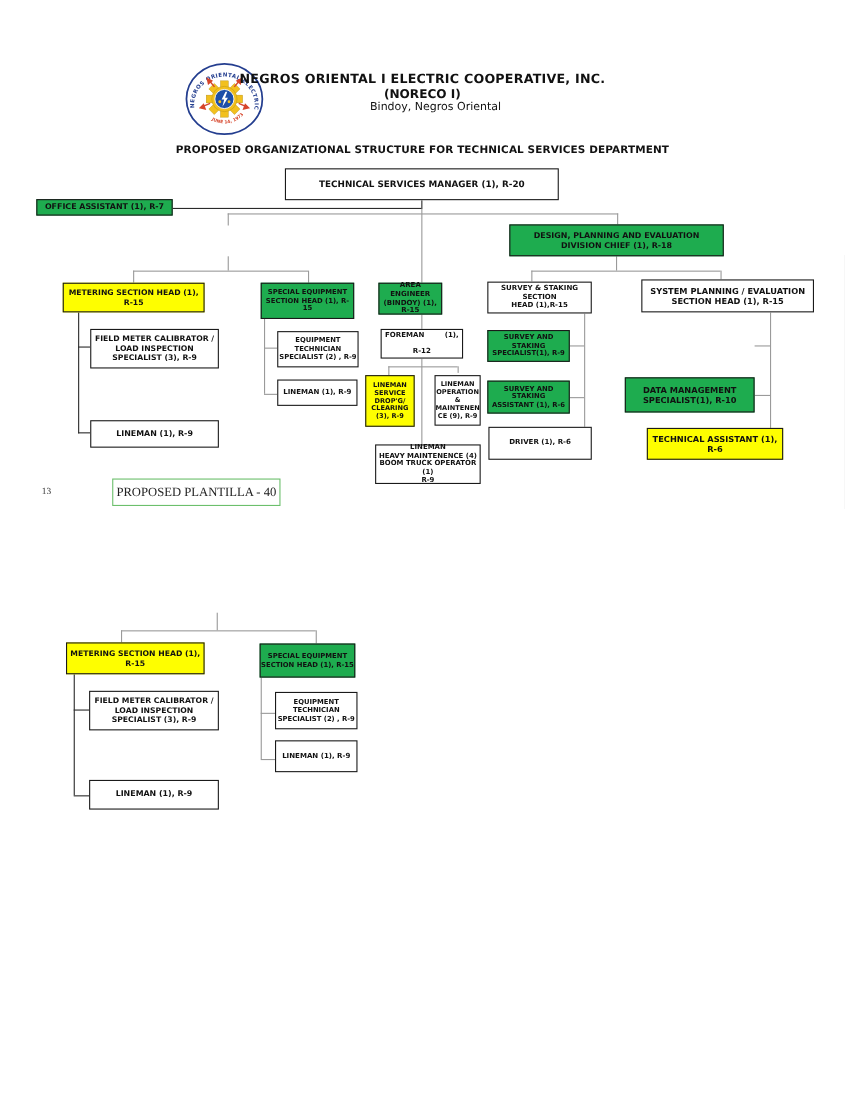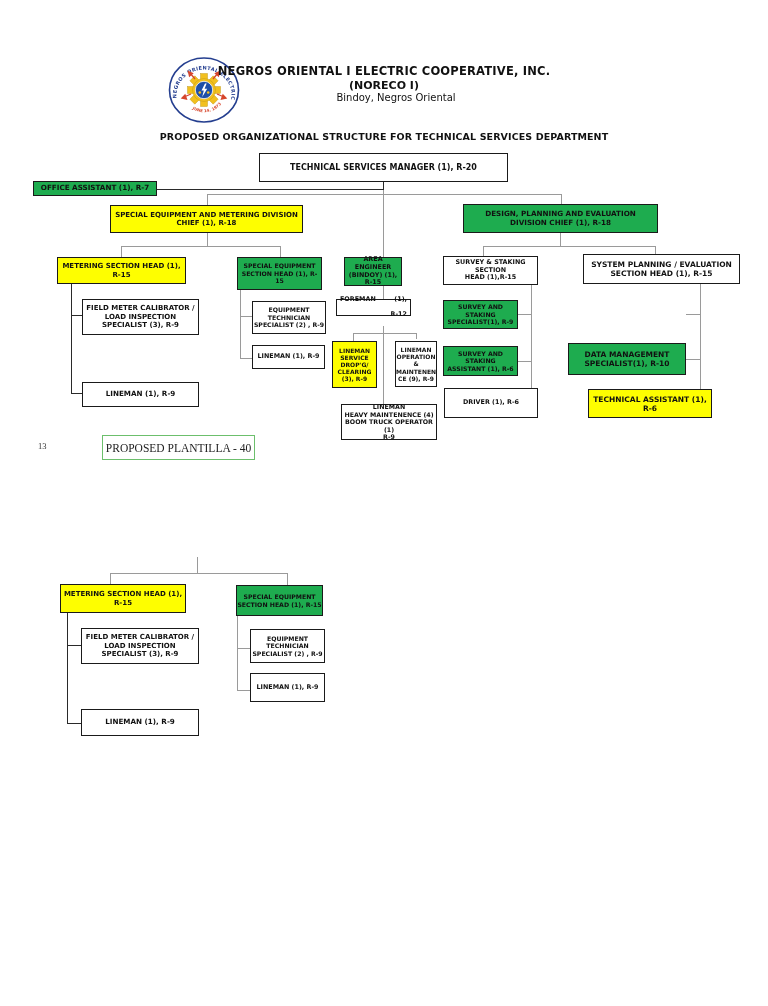--- a/index.html
+++ b/index.html
@@ -21,21 +21,21 @@
   .box{
     position:absolute; box-sizing:border-box; background:var(--box-white);
     border:1.4px solid var(--box-border);
     display:flex; align-items:center; justify-content:center;
     text-align:center; font-weight:bold; line-height:1.2; white-space:pre-line;
   }
   .box.yellow{background:var(--box-yellow);}
   .box.green{background:var(--box-green);}
   .foreman-inner{width:100%; padding:0 3px;}
   .foreman-row{display:flex; justify-content:space-between;}
-  .foreman-rank{text-align:right;}
+  .foreman-rank{text-align:center;}
   .hl,.vl{position:absolute; background:var(--connector-gray);}
   .hl{height:1px;} .vl{width:1px;}
   .hl.dark,.vl.dark{background:var(--connector-dark);}
   .plantilla{
     position:absolute; left:102px; top:435px; width:153px; height:25px; box-sizing:border-box;
     border:1.5px solid var(--plantilla-border); display:flex; align-items:center; justify-content:center;
     font-family:"Liberation Serif", serif; font-size:11.5px; color:#222;
   }
   .page-num{position:absolute; left:38px; top:441px; font-family:"Liberation Serif", serif; font-size:8.5px; color:#333;}
 </style>
@@ -119,41 +119,39 @@
   <div class="hl" style="left:518px;top:314px;width:13px"></div>
   <div class="hl" style="left:518px;top:361px;width:13px"></div>
   <div class="hl" style="left:517px;top:403px;width:14px"></div>
   <div class="vl" style="left:700px;top:284px;height:120px"></div>
   <div class="hl" style="left:686px;top:314px;width:14px"></div>
   <div class="hl" style="left:686px;top:359px;width:14px"></div>
   <div class="hl" style="left:686px;top:404px;width:14px"></div>
 
   <div class="box" style="left:259px;top:153px;width:249px;height:29px;font-size:8px">TECHNICAL SERVICES MANAGER (1), R-20</div>
   <div class="box green" style="left:33px;top:181px;width:124px;height:15px;font-size:7.2px">OFFICE ASSISTANT (1), R-7</div>
-  <div class="box yellow" style="left:110px;top:205px;width:193px;height:28px;font-size:7px">SPECIAL EQUIPMENT AND METERING DIVISION
-CHIEF (1), R-18</div>
   <div class="box green" style="left:463px;top:204px;width:195px;height:29px;font-size:7.2px">DESIGN, PLANNING AND EVALUATION
 DIVISION CHIEF (1), R-18</div>
   <div class="box yellow" style="left:57px;top:257px;width:129px;height:27px;font-size:7px">METERING SECTION HEAD (1),
 R-15</div>
   <div class="box green" style="left:237px;top:257px;width:85px;height:33px;font-size:6.2px">SPECIAL EQUIPMENT
 SECTION HEAD (1), R-15</div>
   <div class="box green" style="left:344px;top:257px;width:58px;height:29px;font-size:6.4px">AREA ENGINEER
 (BINDOY) (1), R-15</div>
   <div class="box" style="left:443px;top:256px;width:95px;height:29px;font-size:6.4px">SURVEY &amp; STAKING SECTION
 HEAD (1),R-15</div>
   <div class="box" style="left:583px;top:254px;width:157px;height:30px;font-size:7.5px">SYSTEM PLANNING / EVALUATION
 SECTION HEAD (1), R-15</div>
   <div class="box" style="left:82px;top:299px;width:117px;height:36px;font-size:7px">FIELD METER CALIBRATOR /
 LOAD INSPECTION
 SPECIALIST (3), R-9</div>
   <div class="box" style="left:252px;top:301px;width:74px;height:33px;font-size:6.2px">EQUIPMENT
 TECHNICIAN
 SPECIALIST (2) , R-9</div>
-  <div class="box" style="left:336px;top:299px;width:75px;height:17px;font-size:6.4px">
+  <div class="box" style="left:346px;top:299px;width:75px;height:27px;font-size:6.4px">
     <div class="foreman-inner">
       <div class="foreman-row">
         <span>FOREMAN</span>
         <span>(1),</span>
       </div>
       <div class="foreman-rank">R-12</div>
     </div>
   </div>
   <div class="box green" style="left:443px;top:300px;width:75px;height:29px;font-size:6.2px">SURVEY AND STAKING
 SPECIALIST(1), R-9</div>

